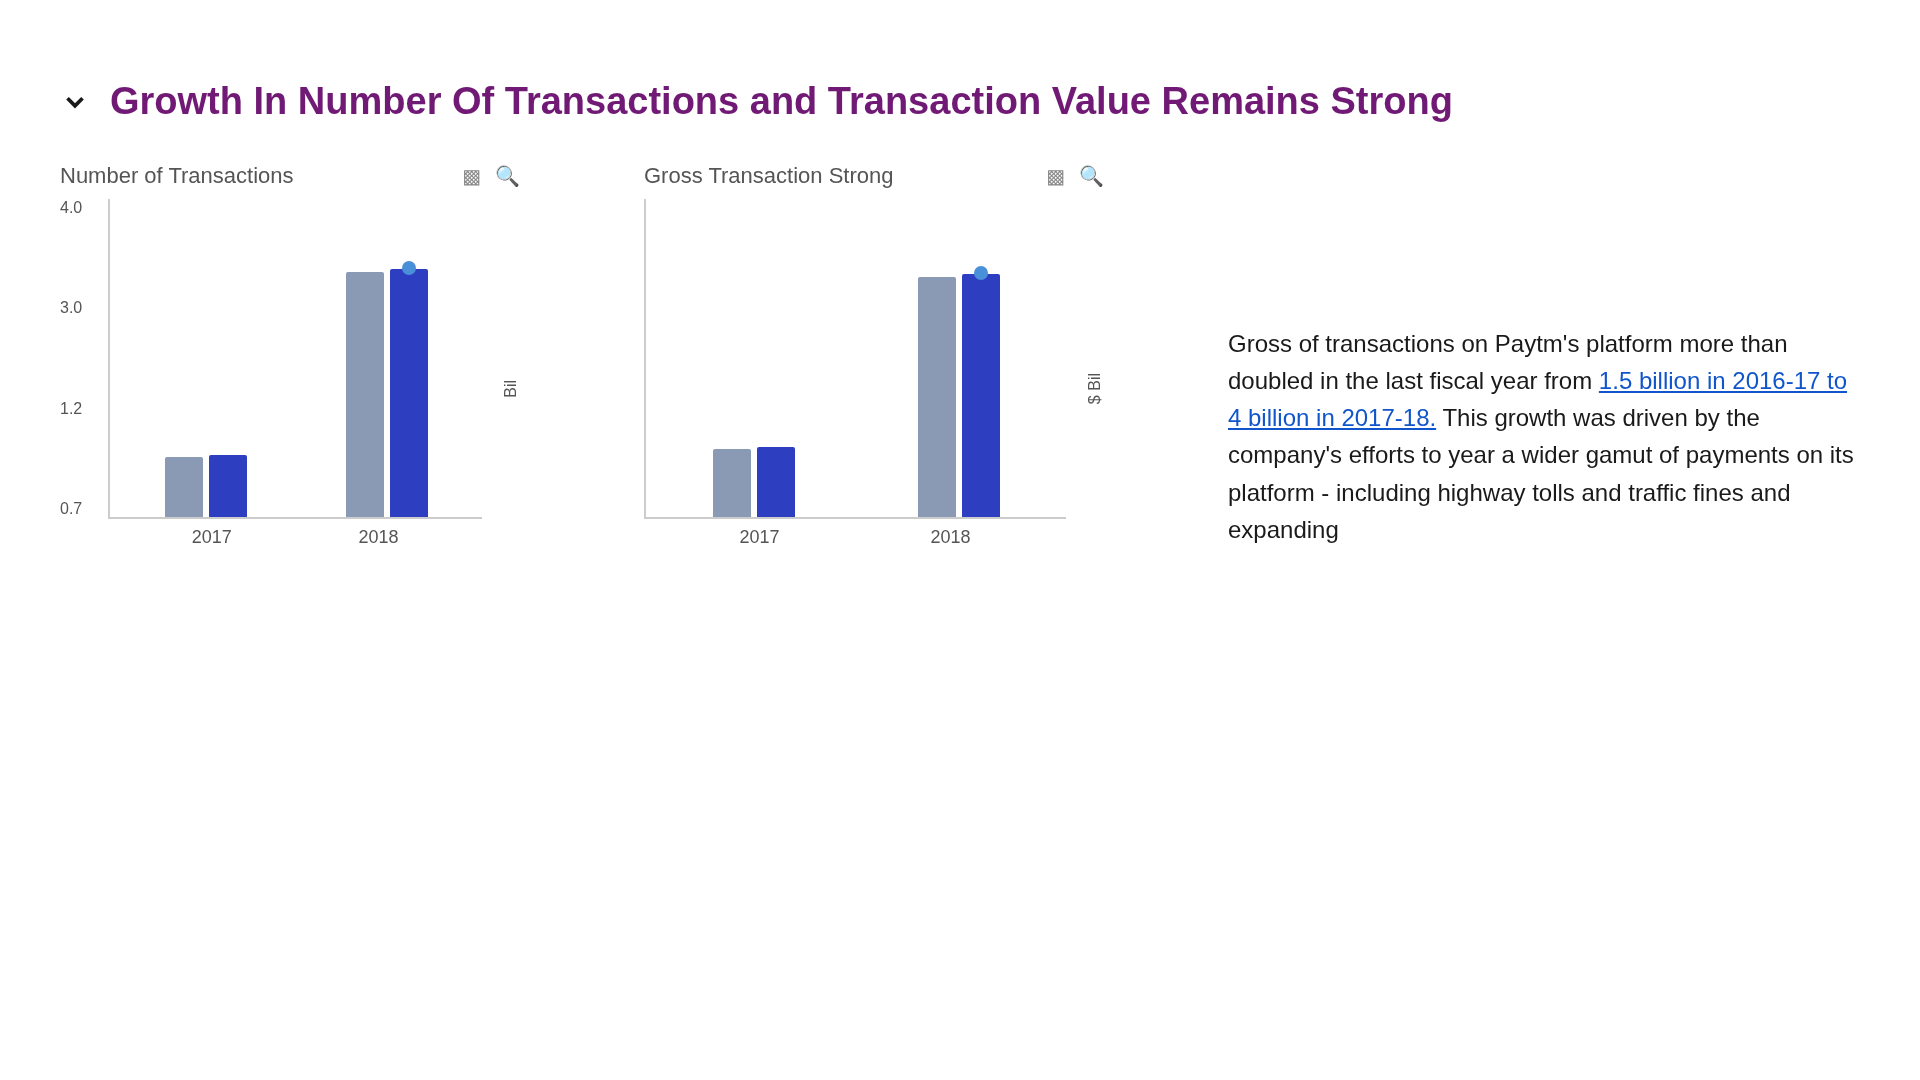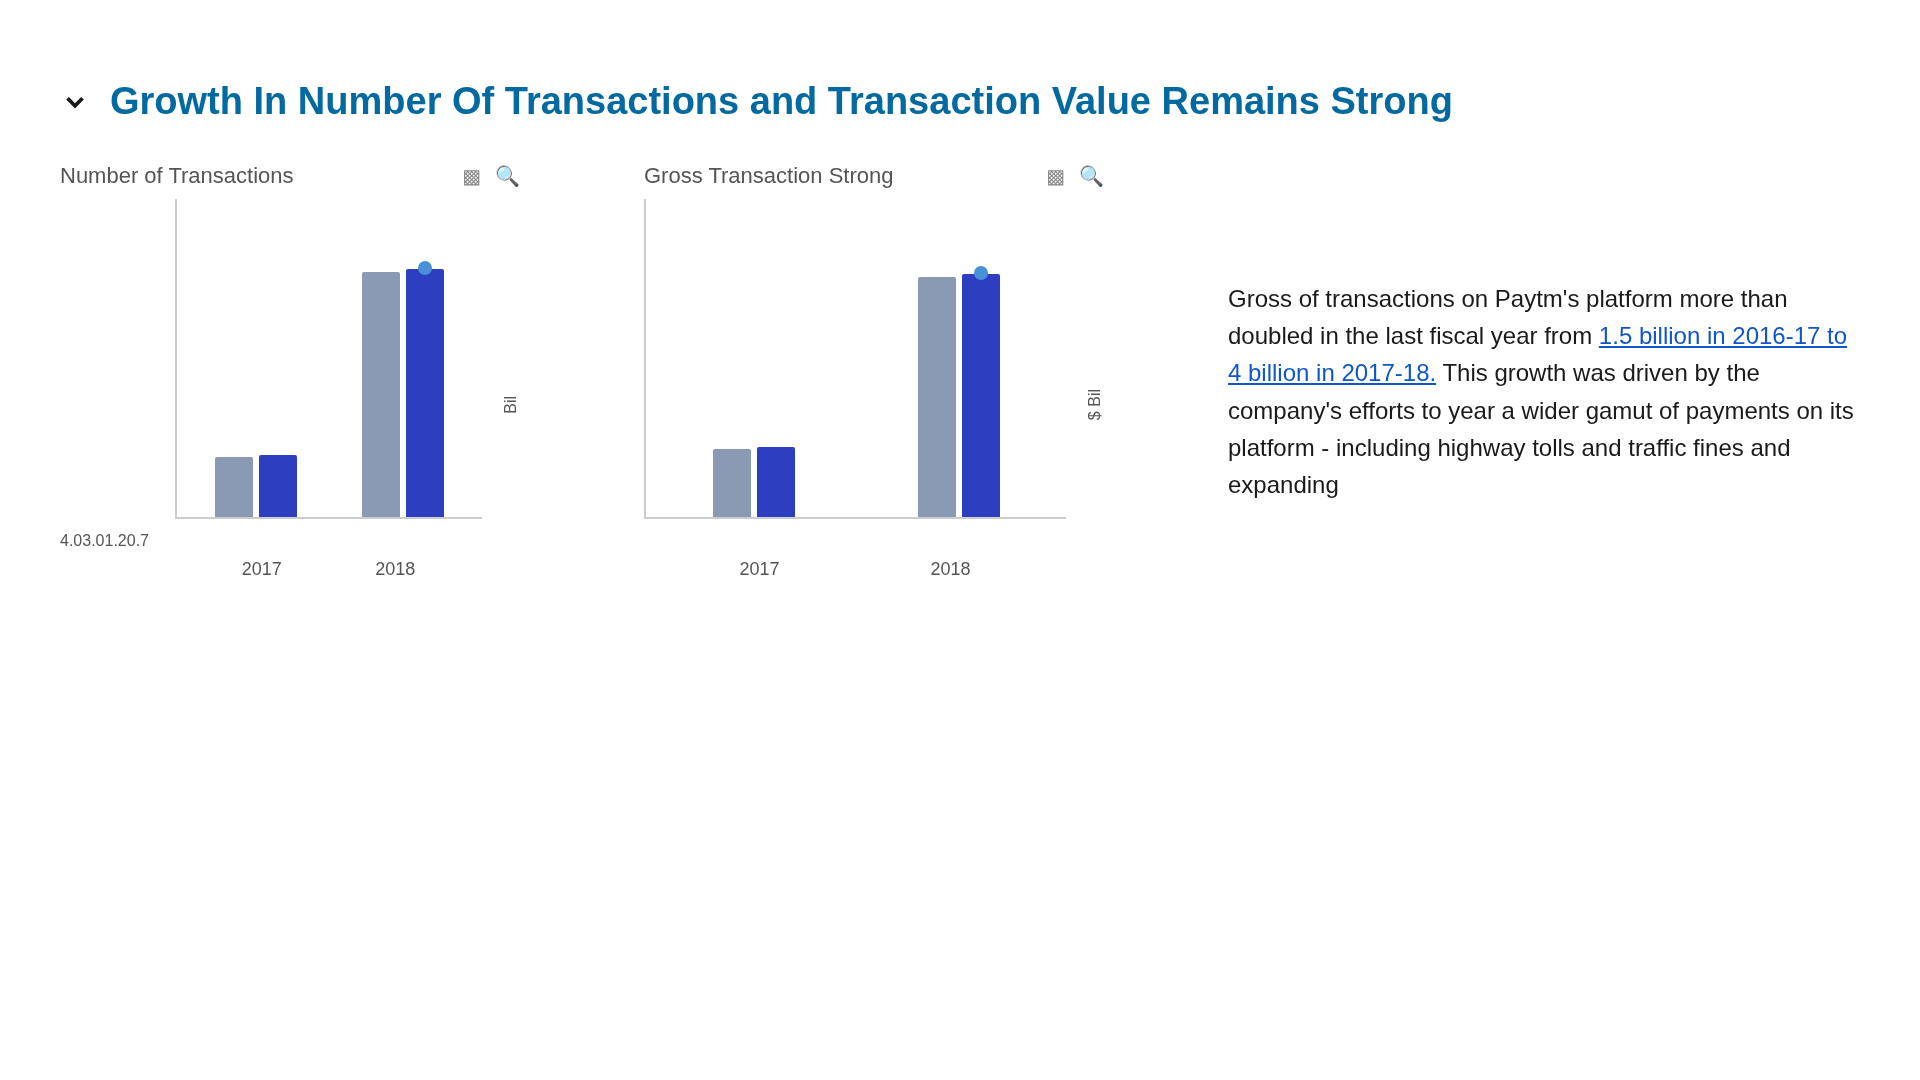--- a/index.html
+++ b/index.html
@@ -20,25 +20,25 @@
     }
     .chevron-icon {
       width: 30px;
       height: 30px;
       margin-right: 20px;
       flex-shrink: 0;
     }
     .section-title {
       font-size: 38px;
       font-weight: 700;
-      color: #0369a1;
+      color: #701a75;
     }
     .charts-and-text {
       display: flex;
-      align-items: center;
+      align-items: flex-end;
       gap: 32px;
     }
     .chart-container {
       display: flex;
       flex-direction: column;
       width: 460px;
       flex-shrink: 0;
     }
     .chart-header {
       display: flex;
@@ -61,21 +61,21 @@
       cursor: pointer;
       background: none;
       border: none;
     }
     .chart-area {
       display: flex;
       gap: 20px;
     }
     .chart-y-axis {
       display: flex;
-      flex-direction: row;
+      flex-direction: column;
       justify-content: space-between;
       align-items: flex-end;
       padding-bottom: 30px;
       padding-right: 6px;
     }
     .y-label {
       font-size: 16px;
       color: #555;
     }
     .chart-inner {
@@ -117,21 +117,20 @@
       border-radius: 50%;
       position: absolute;
       top: -8px;
       left: 50%;
       transform: translateX(-50%);
     }
     .x-labels {
       display: flex;
       justify-content: space-around;
       padding: 8px 20px 0;
-      margin-top: 32px;
     }
     .x-label {
       font-size: 18px;
       color: #555;
     }
     .y-axis-label {
       writing-mode: vertical-rl;
       transform: rotate(180deg);
       font-size: 16px;
       color: #555;

